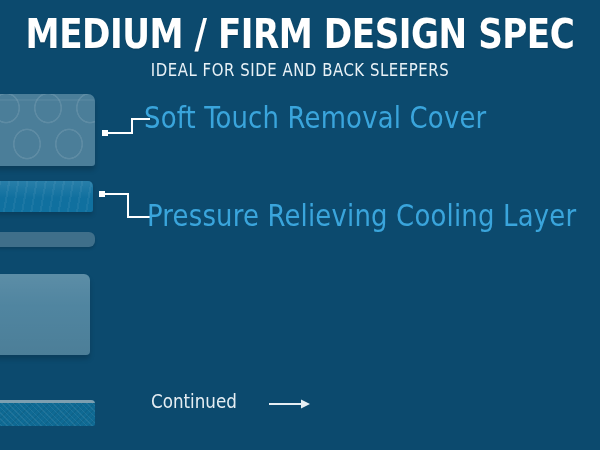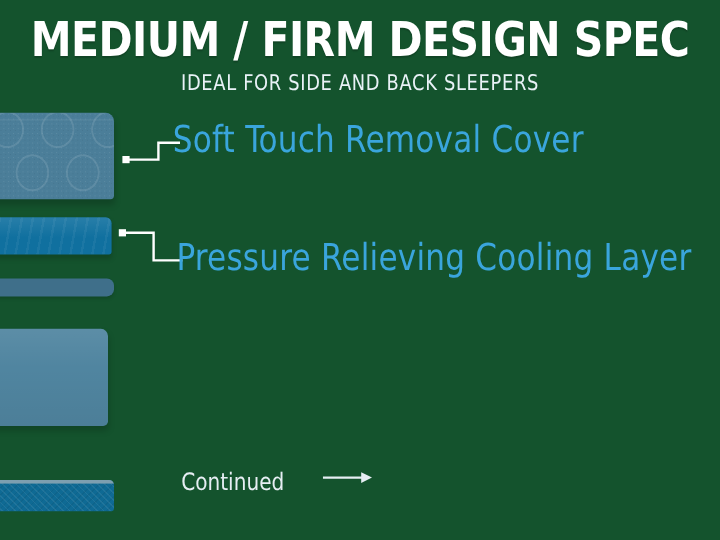--- a/index.html
+++ b/index.html
@@ -10,21 +10,21 @@
     width: 600px;
     height: 450px;
     overflow: hidden;
     font-family: "Liberation Sans", sans-serif;
   }
 
   #stage {
     position: relative;
     width: 600px;
     height: 450px;
-    background: #14532d;
+    background: #0c4a6e;
     overflow: hidden;
   }
 
   
   #header {
     position: absolute;
     left: 0;
     top: 0;
     width: 600px;
     text-align: center;
@@ -196,21 +196,21 @@
   }
   #label-cover { left: 144px; top: 102px; }
   #label-cooling { left: 147px; top: 200px; }
 
   
   #continued-wrap {
     position: absolute;
     left: 151px;
     top: 391px;
     display: flex;
-    align-items: flex-start;
+    align-items: flex-end;
     gap: 26px;
   }
   #continued-text {
     color: #e6eef3;
     font-family: "Liberation Sans Narrow", "DejaVu Sans Condensed", "Liberation Sans", sans-serif;
     font-weight: 400;
     font-size: 20px;
     line-height: 20px;
     transform: scaleX(0.93);
     transform-origin: left center;

